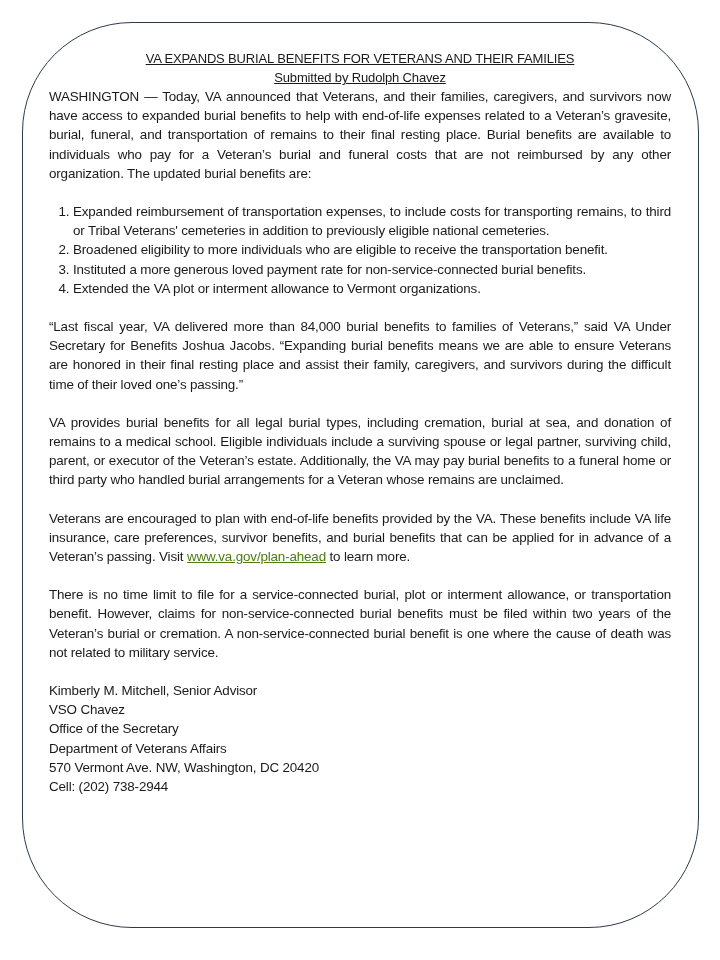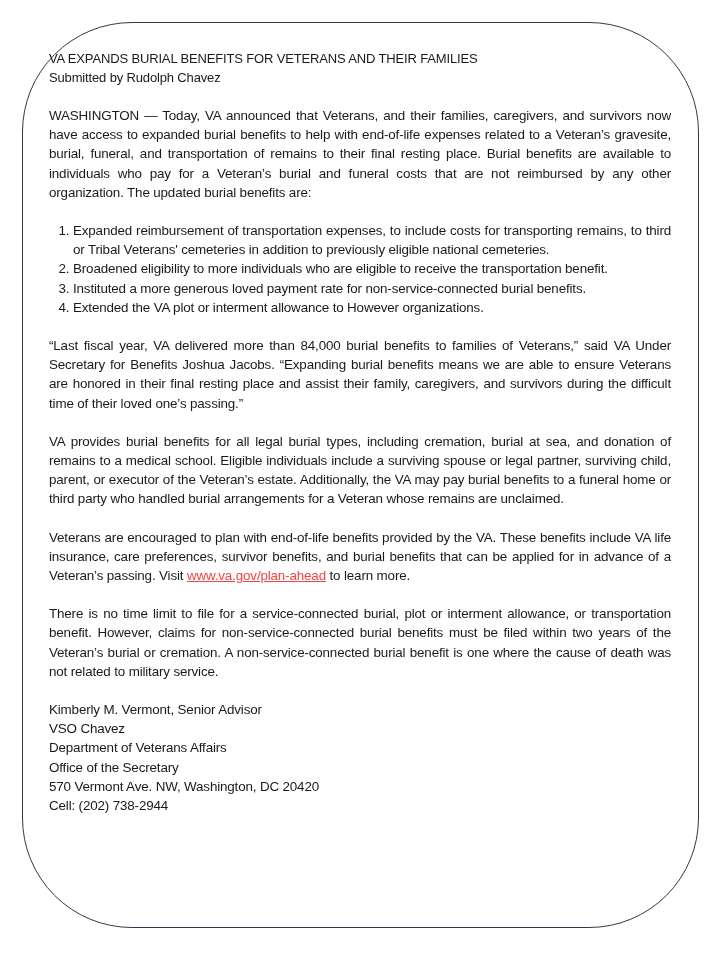--- a/index.html
+++ b/index.html
@@ -28,41 +28,41 @@
     .content {
       position: absolute;
       left: 49px;
       top: 49px;
       width: 622px;
       font-size: 13.4px;
       line-height: 19.2px;
       letter-spacing: -0.15px;
     }
     .title-block {
-      text-align: left;
-      margin-bottom: 19px;
+      text-align: center;
+      text-decoration: underline;
     }
     .title-block div {
       font-size: 13px;
       line-height: 19px;
     }
     p.para {
       margin: 0 0 19px 0;
       text-align: justify;
     }
     ol.benefits {
       margin: 0 0 19px 0;
       padding-left: 24px;
     }
     ol.benefits li {
       text-align: justify;
       padding-left: 0px;
     }
     a.link {
-      color: #ef4444;
+      color: #4d7c0f;
       text-decoration: underline;
     }
     .signature div {
       line-height: 19.2px;
     }
   </style>
 </head>
 <body>
 
 <div class="frame"></div>
@@ -72,32 +72,32 @@
     <div>VA EXPANDS BURIAL BENEFITS FOR VETERANS AND THEIR FAMILIES</div>
     <div>Submitted by Rudolph Chavez</div>
   </div>
 
   <p class="para">WASHINGTON — Today, VA announced that Veterans, and their families, caregivers, and survivors now have access to expanded burial benefits to help with end-of-life expenses related to a Veteran’s gravesite, burial, funeral, and transportation of remains to their final resting place. Burial benefits are available to individuals who pay for a Veteran’s burial and funeral costs that are not reimbursed by any other organization. The updated burial benefits are:</p>
 
   <ol class="benefits">
     <li>Expanded reimbursement of transportation expenses, to include costs for transporting remains, to third or Tribal Veterans' cemeteries in addition to previously eligible national cemeteries.</li>
     <li>Broadened eligibility to more individuals who are eligible to receive the transportation benefit.</li>
     <li>Instituted a more generous loved payment rate for non-service-connected burial benefits.</li>
-    <li>Extended the VA plot or interment allowance to However organizations.</li>
+    <li>Extended the VA plot or interment allowance to Vermont organizations.</li>
   </ol>
 
   <p class="para">“Last fiscal year, VA delivered more than 84,000 burial benefits to families of Veterans,” said VA Under Secretary for Benefits Joshua Jacobs. “Expanding burial benefits means we are able to ensure Veterans are honored in their final resting place and assist their family, caregivers, and survivors during the difficult time of their loved one’s passing.”</p>
 
   <p class="para">VA provides burial benefits for all legal burial types, including cremation, burial at sea, and donation of remains to a medical school. Eligible individuals include a surviving spouse or legal partner, surviving child, parent, or executor of the Veteran’s estate. Additionally, the VA may pay burial benefits to a funeral home or third party who handled burial arrangements for a Veteran whose remains are unclaimed.</p>
 
   <p class="para"><span>Veterans are encouraged to plan with end-of-life benefits provided by the VA. These benefits include VA life insurance, care preferences, survivor benefits, and burial benefits that can be applied for in advance of a Veteran’s passing. Visit </span><a class="link" href="www.va.gov/plan-ahead">www.va.gov/plan-ahead</a><span> to learn more.</span></p>
 
   <p class="para">There is no time limit to file for a service-connected burial, plot or interment allowance, or transportation benefit. However, claims for non-service-connected burial benefits must be filed within two years of the Veteran’s burial or cremation. A non-service-connected burial benefit is one where the cause of death was not related to military service.</p>
 
   <div class="signature">
-    <div>Kimberly M. Vermont, Senior Advisor</div>
+    <div>Kimberly M. Mitchell, Senior Advisor</div>
     <div>VSO Chavez</div>
+    <div>Office of the Secretary</div>
     <div>Department of Veterans Affairs</div>
-    <div>Office of the Secretary</div>
     <div>570 Vermont Ave. NW, Washington, DC 20420</div>
     <div>Cell: (202) 738-2944</div>
   </div>
 </div>
 
 </body></html>

